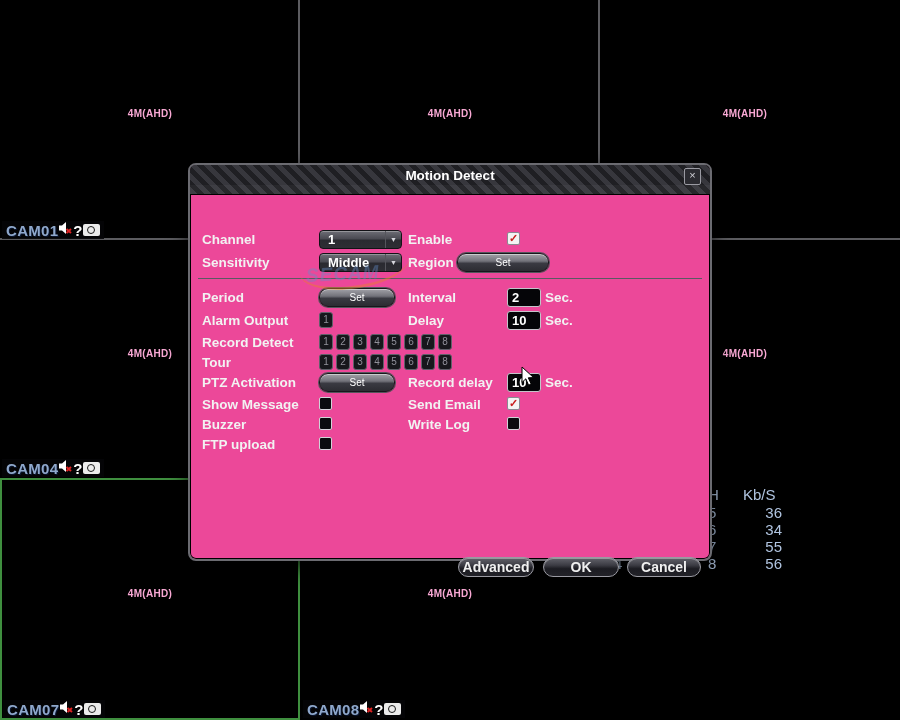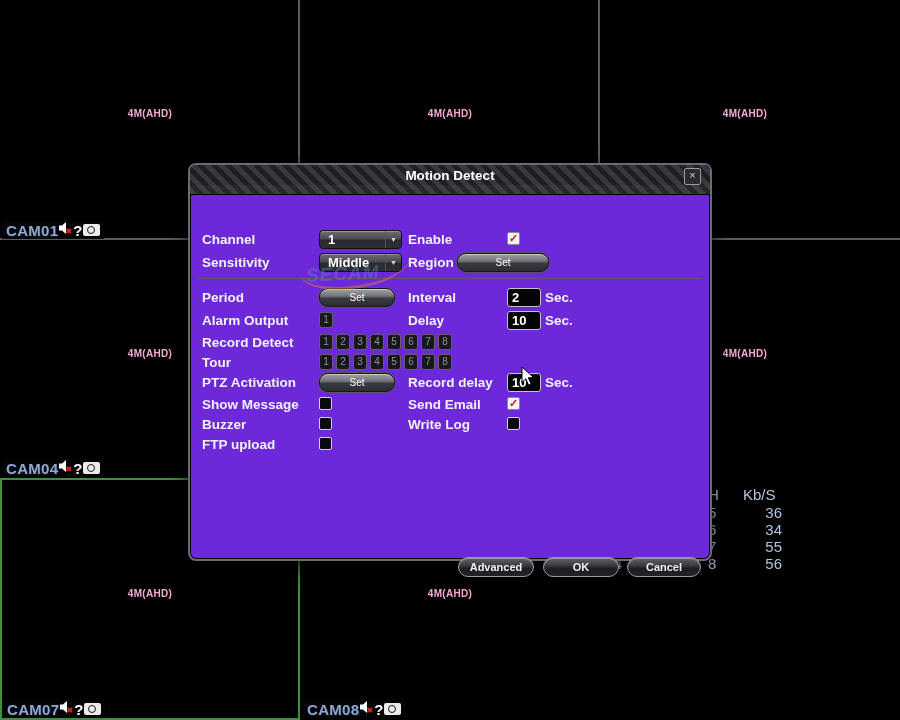--- a/index.html
+++ b/index.html
@@ -25,21 +25,21 @@
   .camera-lens{position:absolute;left:4px;top:2px;width:6px;height:6px;border:1.5px solid #1a1a1a;
                border-radius:50%;}
   .timestamp{position:absolute;top:15px;right:17px;height:23px;line-height:23px;background:#26262c;
              color:#fff;font-size:15.5px;font-weight:bold;padding:0 7px;letter-spacing:.3px;z-index:4;}
 
   
   .br{position:absolute;color:#b0c4e0;font-size:15px;z-index:4;white-space:nowrap;}
   .br.num{width:44px;text-align:right;}
 
   
-  .dialog{position:absolute;left:188px;top:163px;width:524px;height:398px;background:#6d28d9;
+  .dialog{position:absolute;left:188px;top:163px;width:524px;height:398px;background:#ec4899;
           border:2px solid #6b6b71;border-radius:8px;box-sizing:border-box;z-index:10;
           box-shadow:0 6px 20px rgba(0,0,0,.8), inset 0 0 0 1px #000;}
   .titlebar{position:relative;height:29px;border-radius:5px 5px 0 0;border-bottom:1px solid #000;
             background:repeating-linear-gradient(45deg,#37373d 0 5px,#1f1f23 5px 10px);
             box-shadow:inset 0 -9px 0 rgba(255,255,255,.04);}
   .dlg-title{text-align:center;line-height:22px;font-size:13.5px;font-weight:bold;color:#fff;}
   .close-btn{position:absolute;top:3px;right:9px;width:15px;height:15px;border:1px solid #9a9aa2;
              background:#2b2b31;color:#d2d2d8;font-size:11px;line-height:13px;text-align:center;
              border-radius:2px;cursor:default;}
   .form{position:relative;}
@@ -72,21 +72,21 @@
   .chk.checked{background:#f4f4f4;border-color:#8a8a92;color:#c81e1e;font-size:11px;
                line-height:11px;font-weight:bold;}
   .chk.pos1{left:117px;} .chk.pos2{left:305px;}
 
   .chips{position:absolute;left:117px;top:0;display:flex;gap:3px;}
   .chip{width:12px;height:14px;border:1px solid #60606a;border-radius:3px;background:#17171c;
         color:#90909a;font-size:10px;line-height:14px;text-align:center;}
   .alarm-chip{position:absolute;left:117px;top:0;}
 
   .dlg-btn{position:absolute;top:0;height:20px;border-radius:10px;border:1px solid #9a9aa2;
-           box-sizing:border-box;color:#f0f0f0;font-size:11px;font-weight:600;text-align:center;
+           box-sizing:border-box;color:#f0f0f0;font-size:14px;font-weight:600;text-align:center;
            line-height:18px;background:linear-gradient(#62626a 0%,#3c3c44 40%,#1c1c22 60%,#222228 100%);
            box-shadow:inset 0 1px 0 rgba(255,255,255,.35);}
   .btn-advanced{left:256px;width:76px;} .btn-ok{left:341px;width:76px;} .btn-cancel{left:425px;width:74px;}
 
   
   .watermark{position:absolute;left:306px;top:263px;font-size:19px;font-style:italic;font-weight:bold;
              letter-spacing:1px;color:rgba(100,140,200,.40);transform:rotate(-3deg);z-index:11;}
   .watermark-swoosh{position:absolute;left:300px;top:258px;width:112px;height:28px;z-index:11;
              border-bottom:3px solid rgba(230,130,40,.45);border-radius:0 0 60% 40%/0 0 100% 60%;
              transform:rotate(-4deg);}

